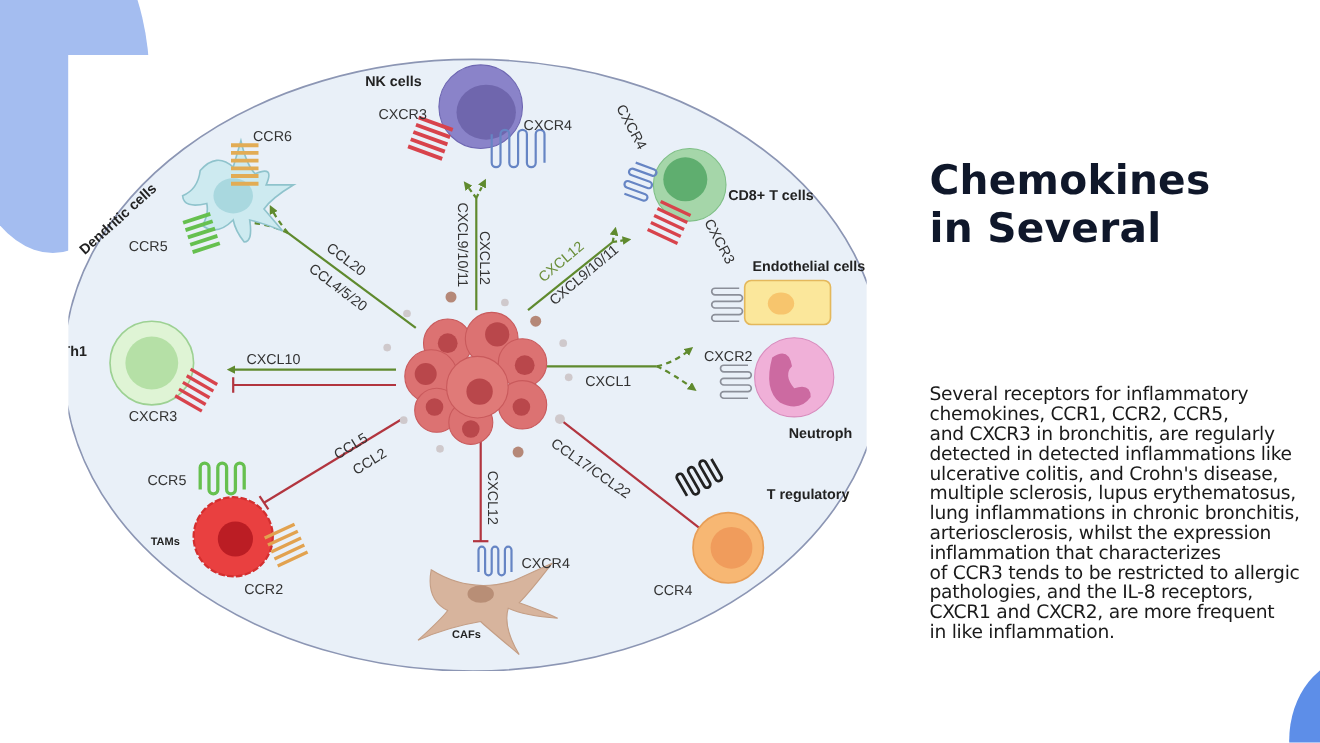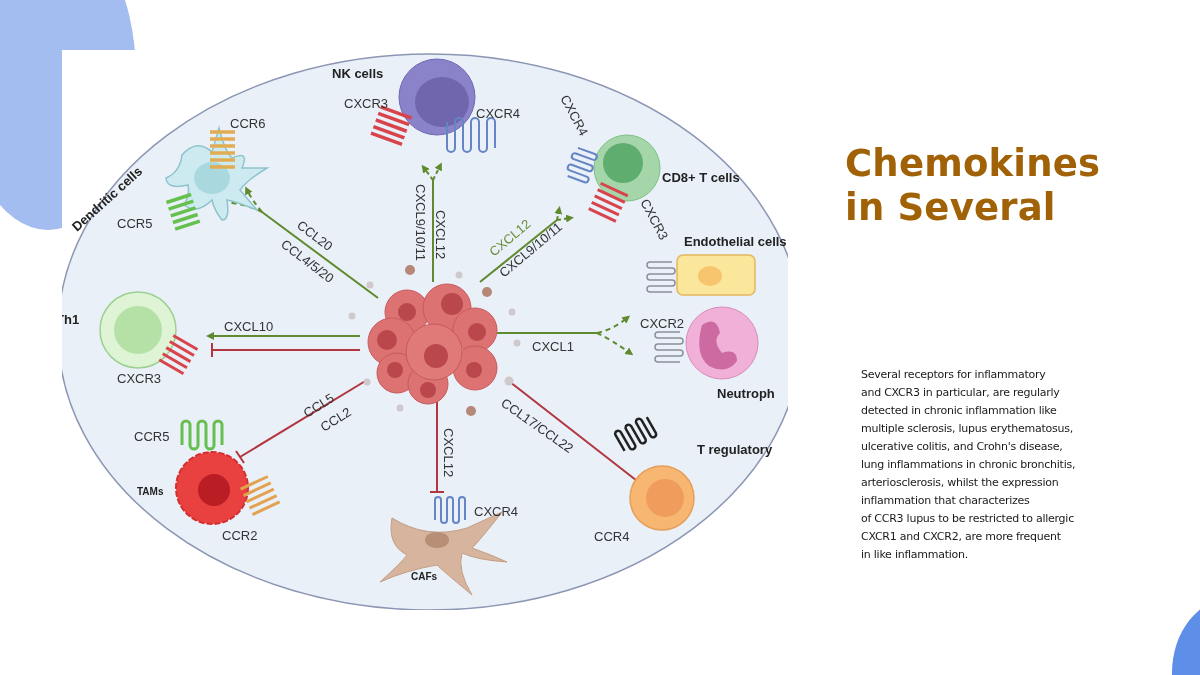--- a/index.html
+++ b/index.html
@@ -18,28 +18,28 @@
     background: #5d8ee8;
   }
   .figure {
     position: absolute; left: 62px; top: 50px;
     width: 726px; height: 560px; background: #ffffff; overflow: hidden;
   }
   .figure svg { position: absolute; left: 0; top: 0; }
   .title {
     position: absolute; left: 845px; top: 142px;
     font-family: "DejaVu Sans", sans-serif; font-weight: bold;
-    font-size: 37px; line-height: 44px; color: #a16207; margin: 0;
+    font-size: 37px; line-height: 44px; color: #0f172a; margin: 0;
     letter-spacing: 0.2px;
   }
   .title span { display: block; }
   .body-text {
     position: absolute; left: 845px; top: 350px; width: 290px;
-    font-family: "DejaVu Sans", sans-serif; font-size: 11px; line-height: 18px;
-    color: #1a1a1a; margin: 16px; letter-spacing: -0.25px;
+    font-family: "DejaVu Sans", sans-serif; font-size: 17px; line-height: 18px;
+    color: #1a1a1a; margin: 0; letter-spacing: -0.25px;
   }
   .body-text span { display: block; white-space: nowrap; }
   .lbl { font-family: "Liberation Sans", sans-serif; font-size: 13px; fill: #333; }
   .lblb { font-family: "Liberation Sans", sans-serif; font-size: 13px; font-weight: bold; fill: #222; }
   .lbls { font-family: "Liberation Sans", sans-serif; font-size: 10px; font-weight: bold; fill: #222; }
 </style>
 </head>
 <body>
 
 <div class="deco-tl2"></div>
@@ -261,23 +261,25 @@
 </svg>
 </div>
 
 <h1 class="title">
   <span>Chemokines</span>
   <span>in Several</span>
 </h1>
 
 <p class="body-text">
   <span>Several receptors for inflammatory</span>
-  <span>and CXCR3 in particular, are regularly</span>
-  <span>detected in chronic inflammation like</span>
+  <span>chemokines, CCR1, CCR2, CCR5,</span>
+  <span>and CXCR3 in bronchitis, are regularly</span>
+  <span>detected in detected inflammations like</span>
+  <span>ulcerative colitis, and Crohn's disease,</span>
   <span>multiple sclerosis, lupus erythematosus,</span>
-  <span>ulcerative colitis, and Crohn's disease,</span>
   <span>lung inflammations in chronic bronchitis,</span>
   <span>arteriosclerosis, whilst the expression</span>
   <span>inflammation that characterizes</span>
-  <span>of CCR3 lupus to be restricted to allergic</span>
+  <span>of CCR3 tends to be restricted to allergic</span>
+  <span>pathologies, and the IL-8 receptors,</span>
   <span>CXCR1 and CXCR2, are more frequent</span>
   <span>in like inflammation.</span>
 </p>
 
 </body></html>

